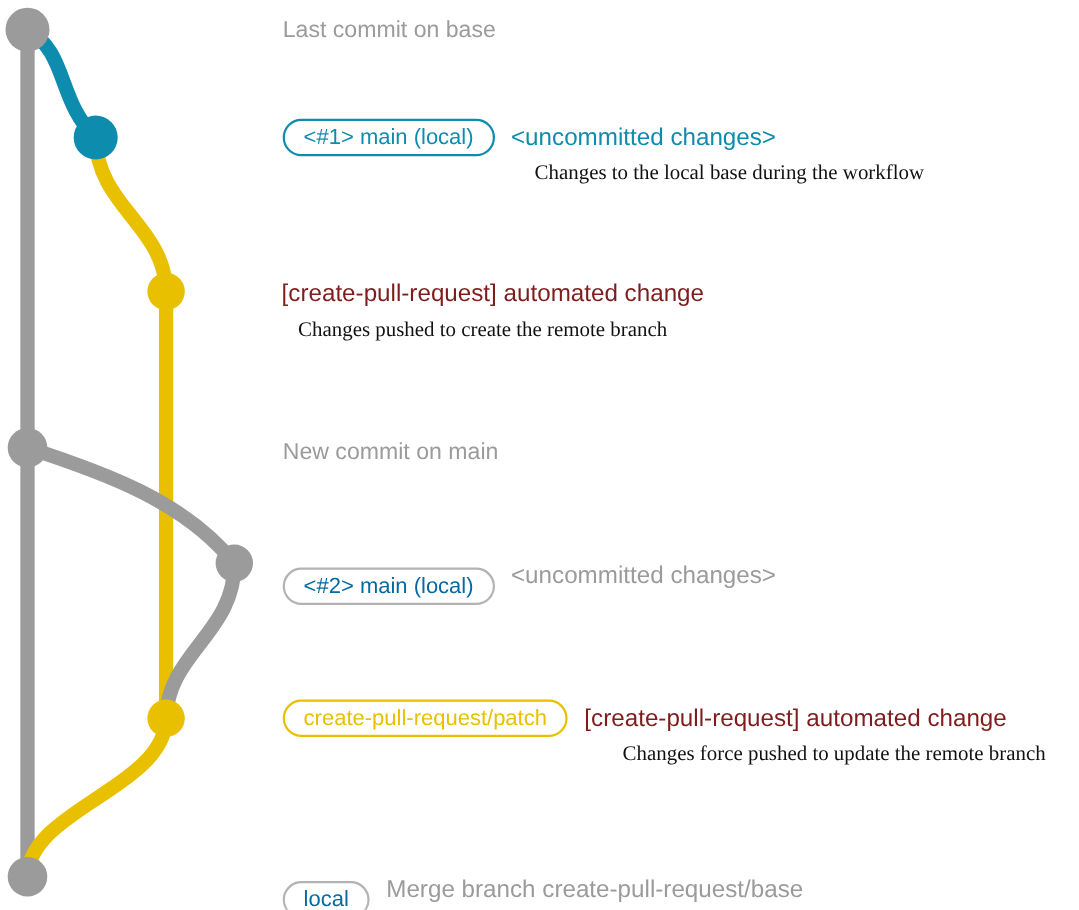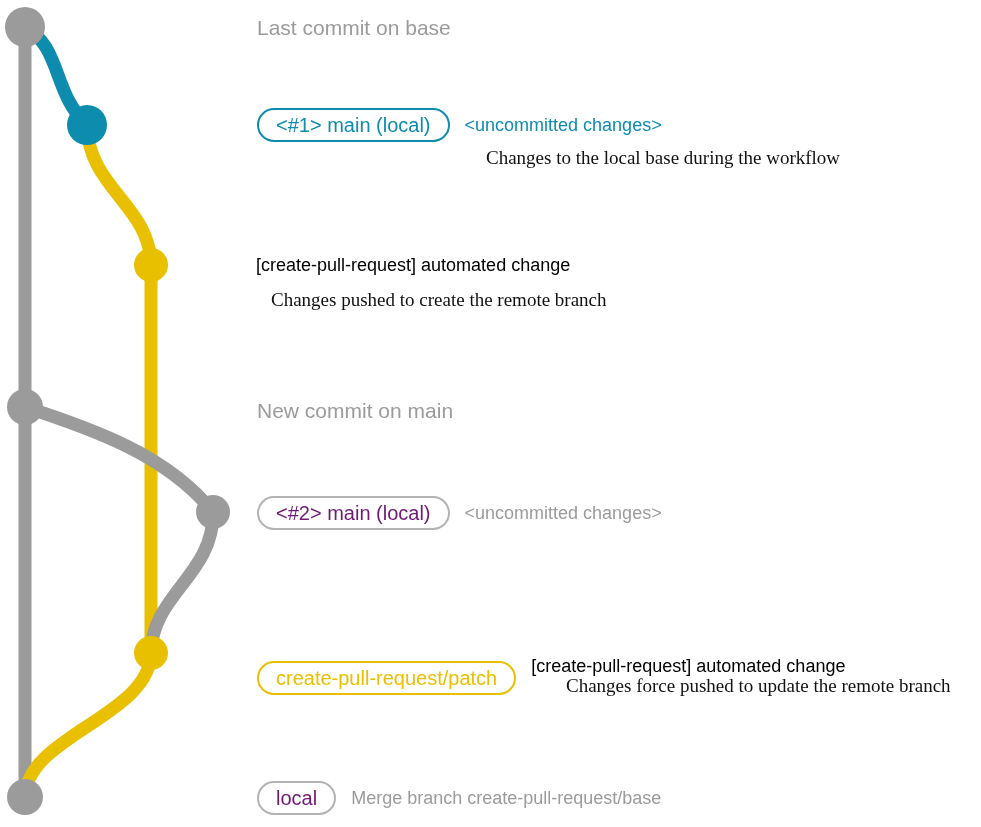--- a/index.html
+++ b/index.html
@@ -52,31 +52,31 @@
     height: 34px;
     padding: 0 17px;
     border: 2px solid #9b9b9b;
     border-radius: 17px;
     font-size: 20px;
     line-height: 1;
     color: #9b9b9b;
     background: #ffffff;
   }
   .pill.teal   { border-color: #0d8cae; color: #0d8cae; }
-  .pill.yellow { border-color: #e8c000; color: #e8c000; margin-top: 25px; }
-  .pill.gray   { border-color: #b3b3b3; color: #701a75; }
+  .pill.yellow { border-color: #e8c000; color: #e8c000; }
+  .pill.gray   { border-color: #b3b3b3; color: #0369a1; margin-top: 20px; }
 
   
   .subject {
-    font-size: 18px;
+    font-size: 22px;
     line-height: 1;
     color: #9b9b9b;
   }
   .subject.teal   { color: #0d8cae; }
-  .subject.yellow { color: #000000; }
+  .subject.yellow { color: #7f1d1d; }
   .subject.gray   { color: #9b9b9b; }
 
   .gap { width: 15px; }
 
   
   .note {
     position: absolute;
     white-space: nowrap;
     font-family: "Liberation Serif", serif;
     font-size: 19px;

